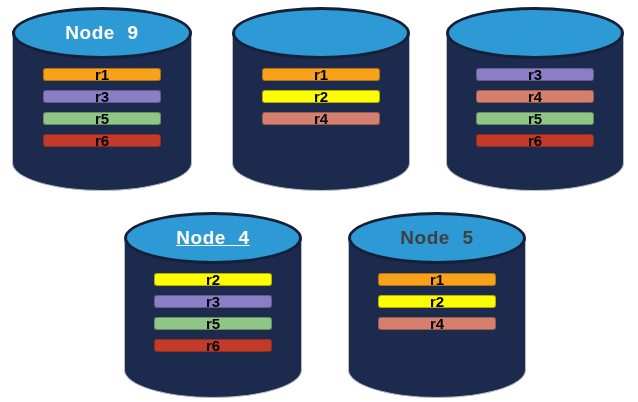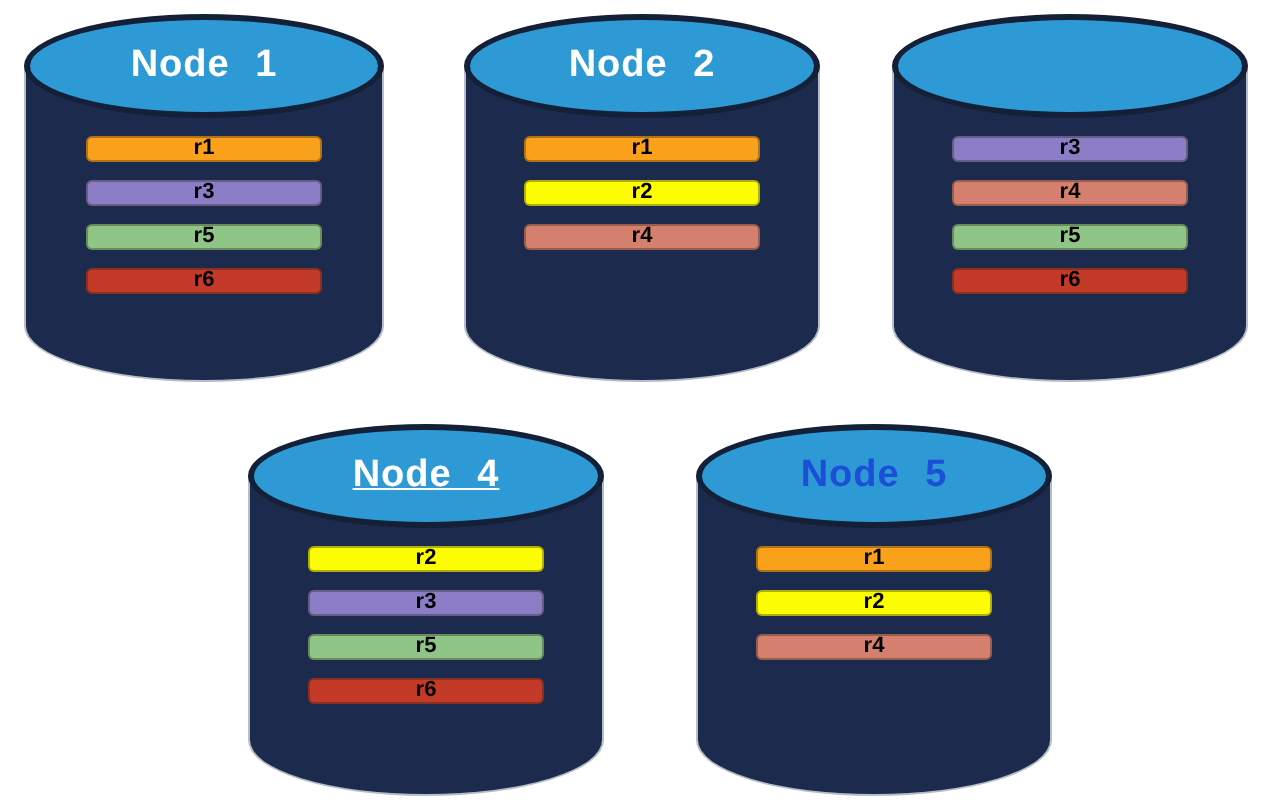--- a/index.html
+++ b/index.html
@@ -75,49 +75,48 @@
   .bar {
     height: 13px;
     border-radius: 3px;
     border: 1px solid rgba(40, 30, 10, 0.35);
     box-sizing: border-box;
     display: flex;
     align-items: center;
     justify-content: center;
     color: #000000;
     font-weight: bold;
-    font-size: 11px;
+    font-size: 15px;
     line-height: 1;
   }
 </style>
 </head>
 <body>
 
 <div class="canvas">
 
 <div class="node node-pos-0">
       <div class="cyl-body" style="background: rgb(28, 43, 77);"></div>
       <div class="bars">
         <div class="bar" style="background: rgb(249, 161, 27); color: rgb(0, 0, 0);">r1</div>
         <div class="bar" style="background: rgb(139, 126, 198); color: rgb(0, 0, 0);">r3</div>
         <div class="bar" style="background: rgb(143, 198, 135); color: rgb(0, 0, 0);">r5</div>
         <div class="bar" style="background: rgb(195, 58, 40); color: rgb(0, 0, 0);">r6</div>
       </div>
       <div class="cyl-top" style="background: rgb(46, 154, 213); border-color: rgb(20, 31, 56);"></div>
-      <div class="node-label" style="color: rgb(255, 255, 255);">Node 1</div>
+      <div class="node-label" style="color: rgb(255, 255, 255);">Node 9</div>
     </div>
     <div class="node node-pos-1">
       <div class="cyl-body" style="background: rgb(28, 43, 77);"></div>
       <div class="bars">
         <div class="bar" style="background: rgb(249, 161, 27); color: rgb(0, 0, 0);">r1</div>
         <div class="bar" style="background: rgb(252, 252, 3); color: rgb(0, 0, 0);">r2</div>
         <div class="bar" style="background: rgb(213, 128, 111); color: rgb(0, 0, 0);">r4</div>
       </div>
       <div class="cyl-top" style="background: rgb(46, 154, 213); border-color: rgb(20, 31, 56);"></div>
-      <div class="node-label" style="color: rgb(255, 255, 255);">Node 2</div>
     </div>
     <div class="node node-pos-2">
       <div class="cyl-body" style="background: rgb(28, 43, 77);"></div>
       <div class="bars">
         <div class="bar" style="background: rgb(139, 126, 198); color: rgb(0, 0, 0);">r3</div>
         <div class="bar" style="background: rgb(213, 128, 111); color: rgb(0, 0, 0);">r4</div>
         <div class="bar" style="background: rgb(143, 198, 135); color: rgb(0, 0, 0);">r5</div>
         <div class="bar" style="background: rgb(195, 58, 40); color: rgb(0, 0, 0);">r6</div>
       </div>
       <div class="cyl-top" style="background: rgb(46, 154, 213); border-color: rgb(20, 31, 56);"></div>
@@ -134,15 +133,15 @@
       <div class="node-label" style="color: rgb(255, 255, 255); text-decoration: underline;">Node 4</div>
     </div>
     <div class="node node-pos-4">
       <div class="cyl-body" style="background: rgb(28, 43, 77);"></div>
       <div class="bars">
         <div class="bar" style="background: rgb(249, 161, 27); color: rgb(0, 0, 0);">r1</div>
         <div class="bar" style="background: rgb(252, 252, 3); color: rgb(0, 0, 0);">r2</div>
         <div class="bar" style="background: rgb(213, 128, 111); color: rgb(0, 0, 0);">r4</div>
       </div>
       <div class="cyl-top" style="background: rgb(46, 154, 213); border-color: rgb(20, 31, 56);"></div>
-      <div class="node-label" style="color: #1d4ed8;">Node 5</div>
+      <div class="node-label" style="color: #404040;">Node 5</div>
     </div>
   </div>
 
 </body></html>

